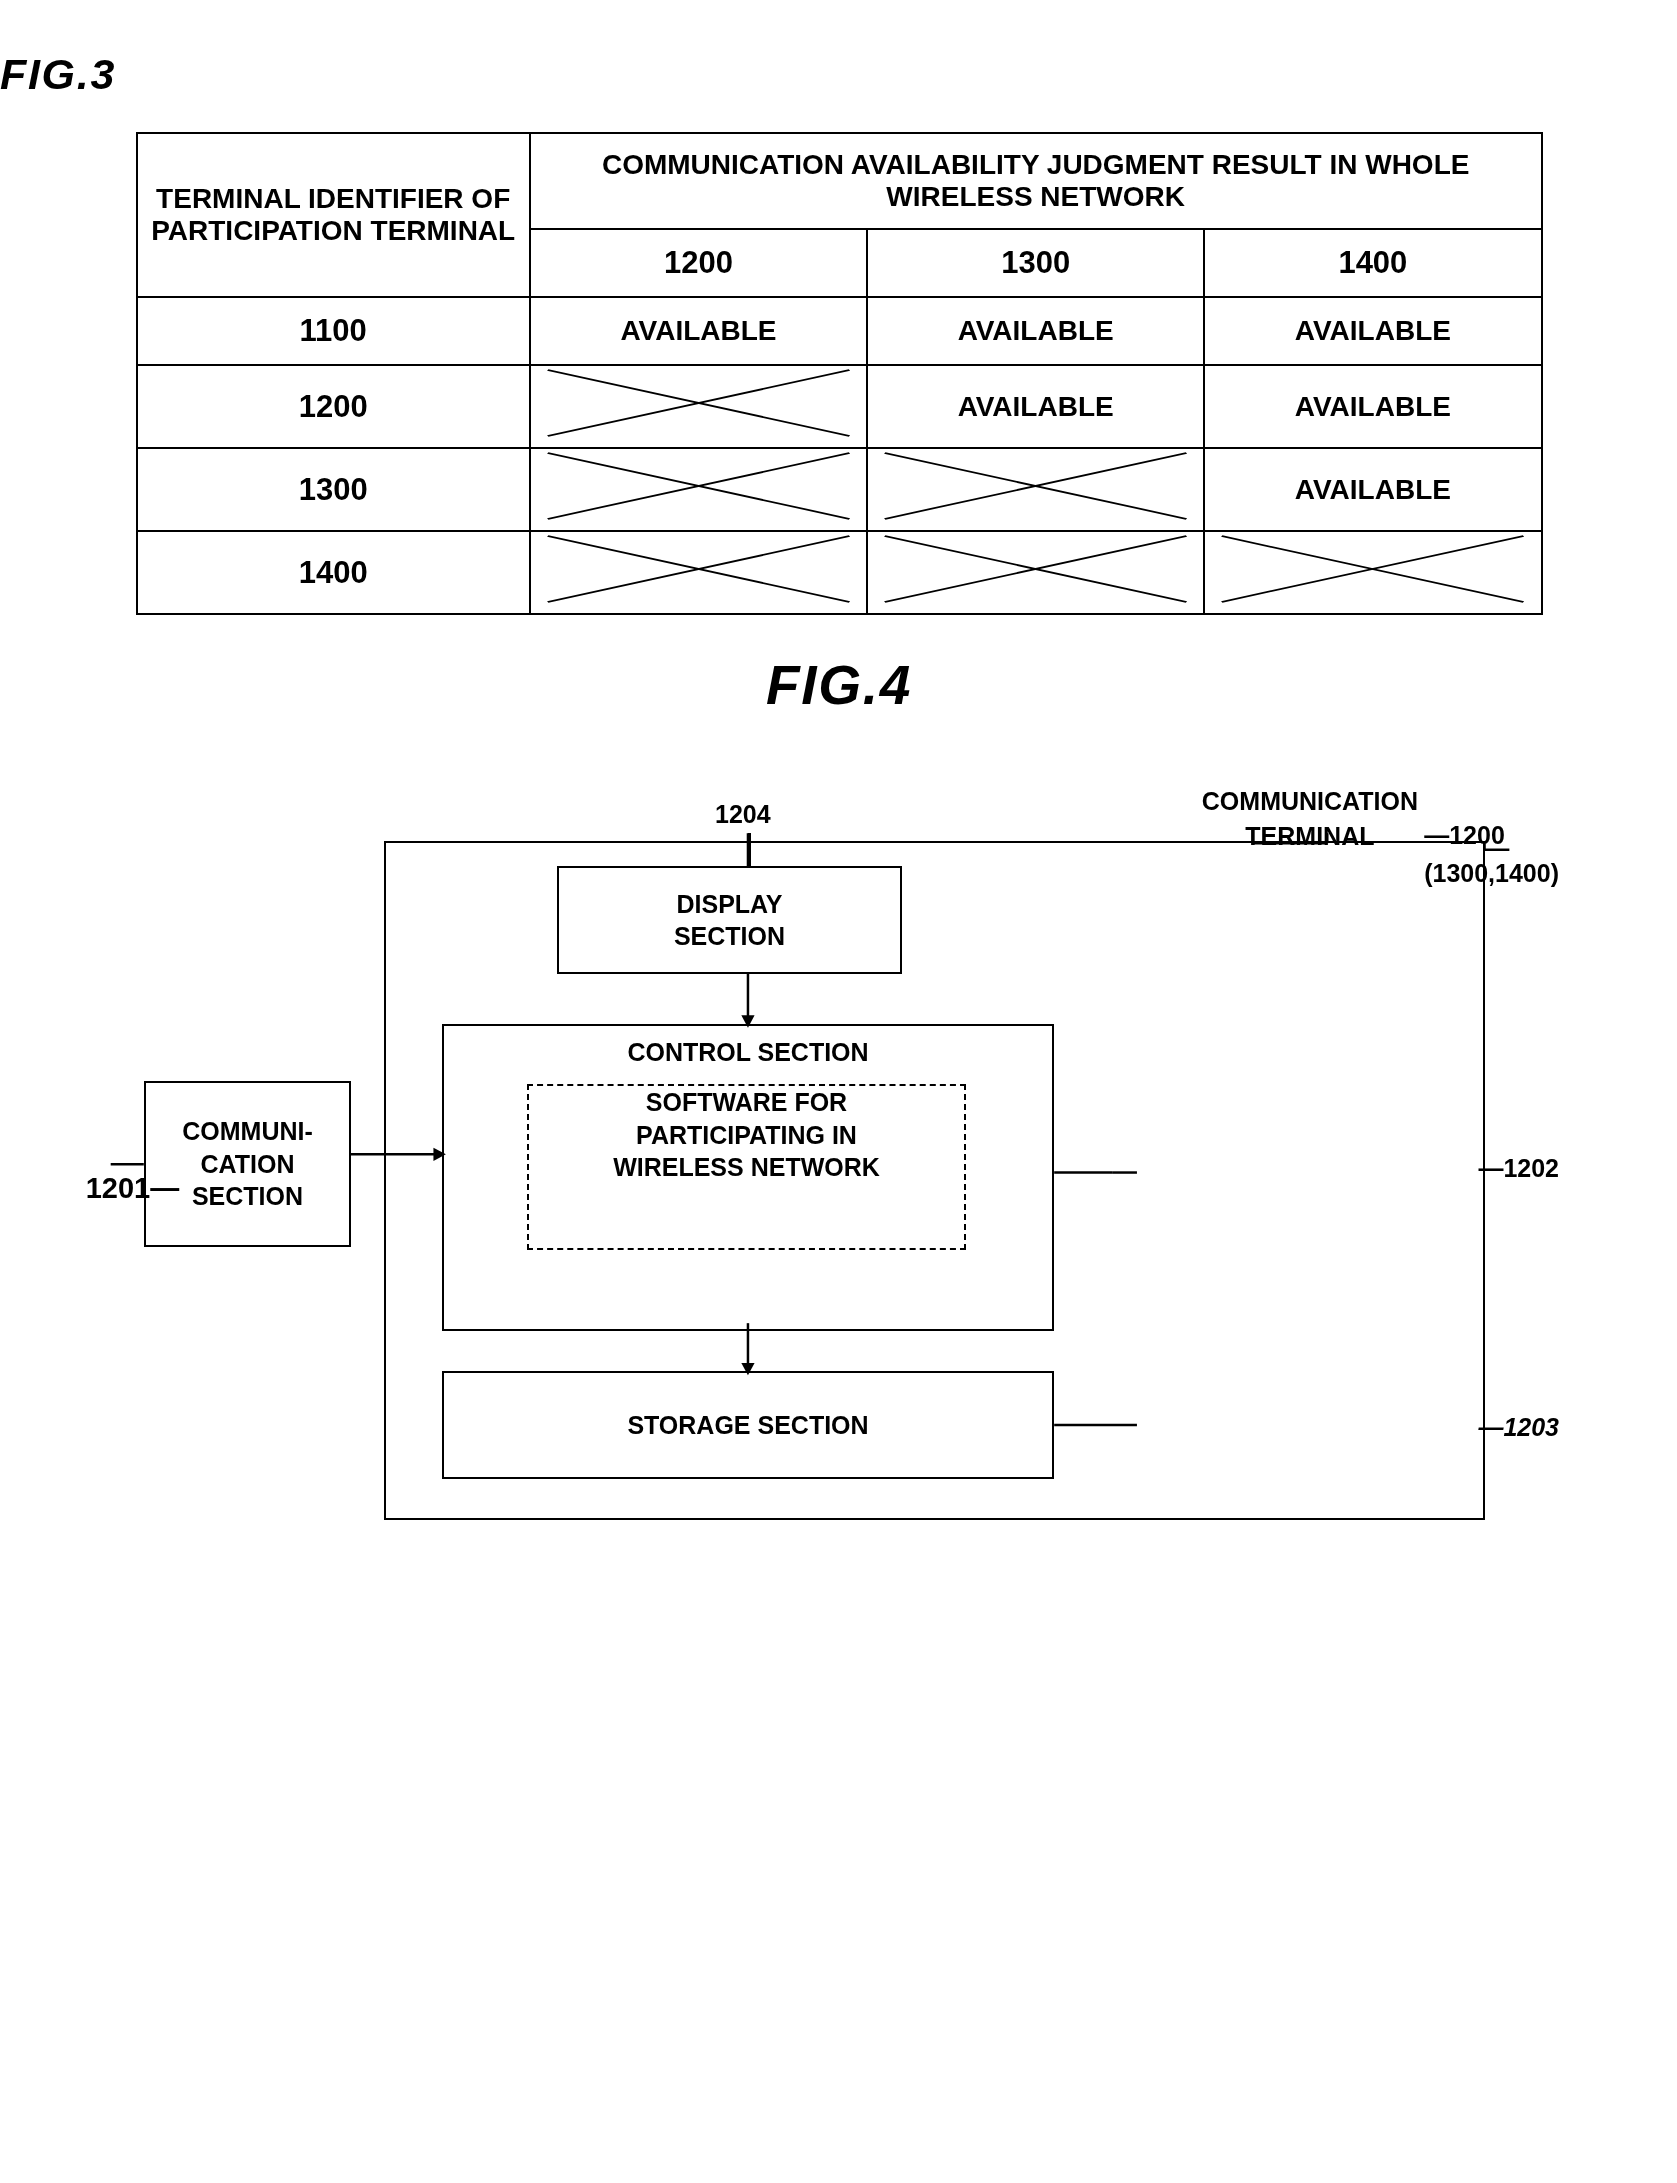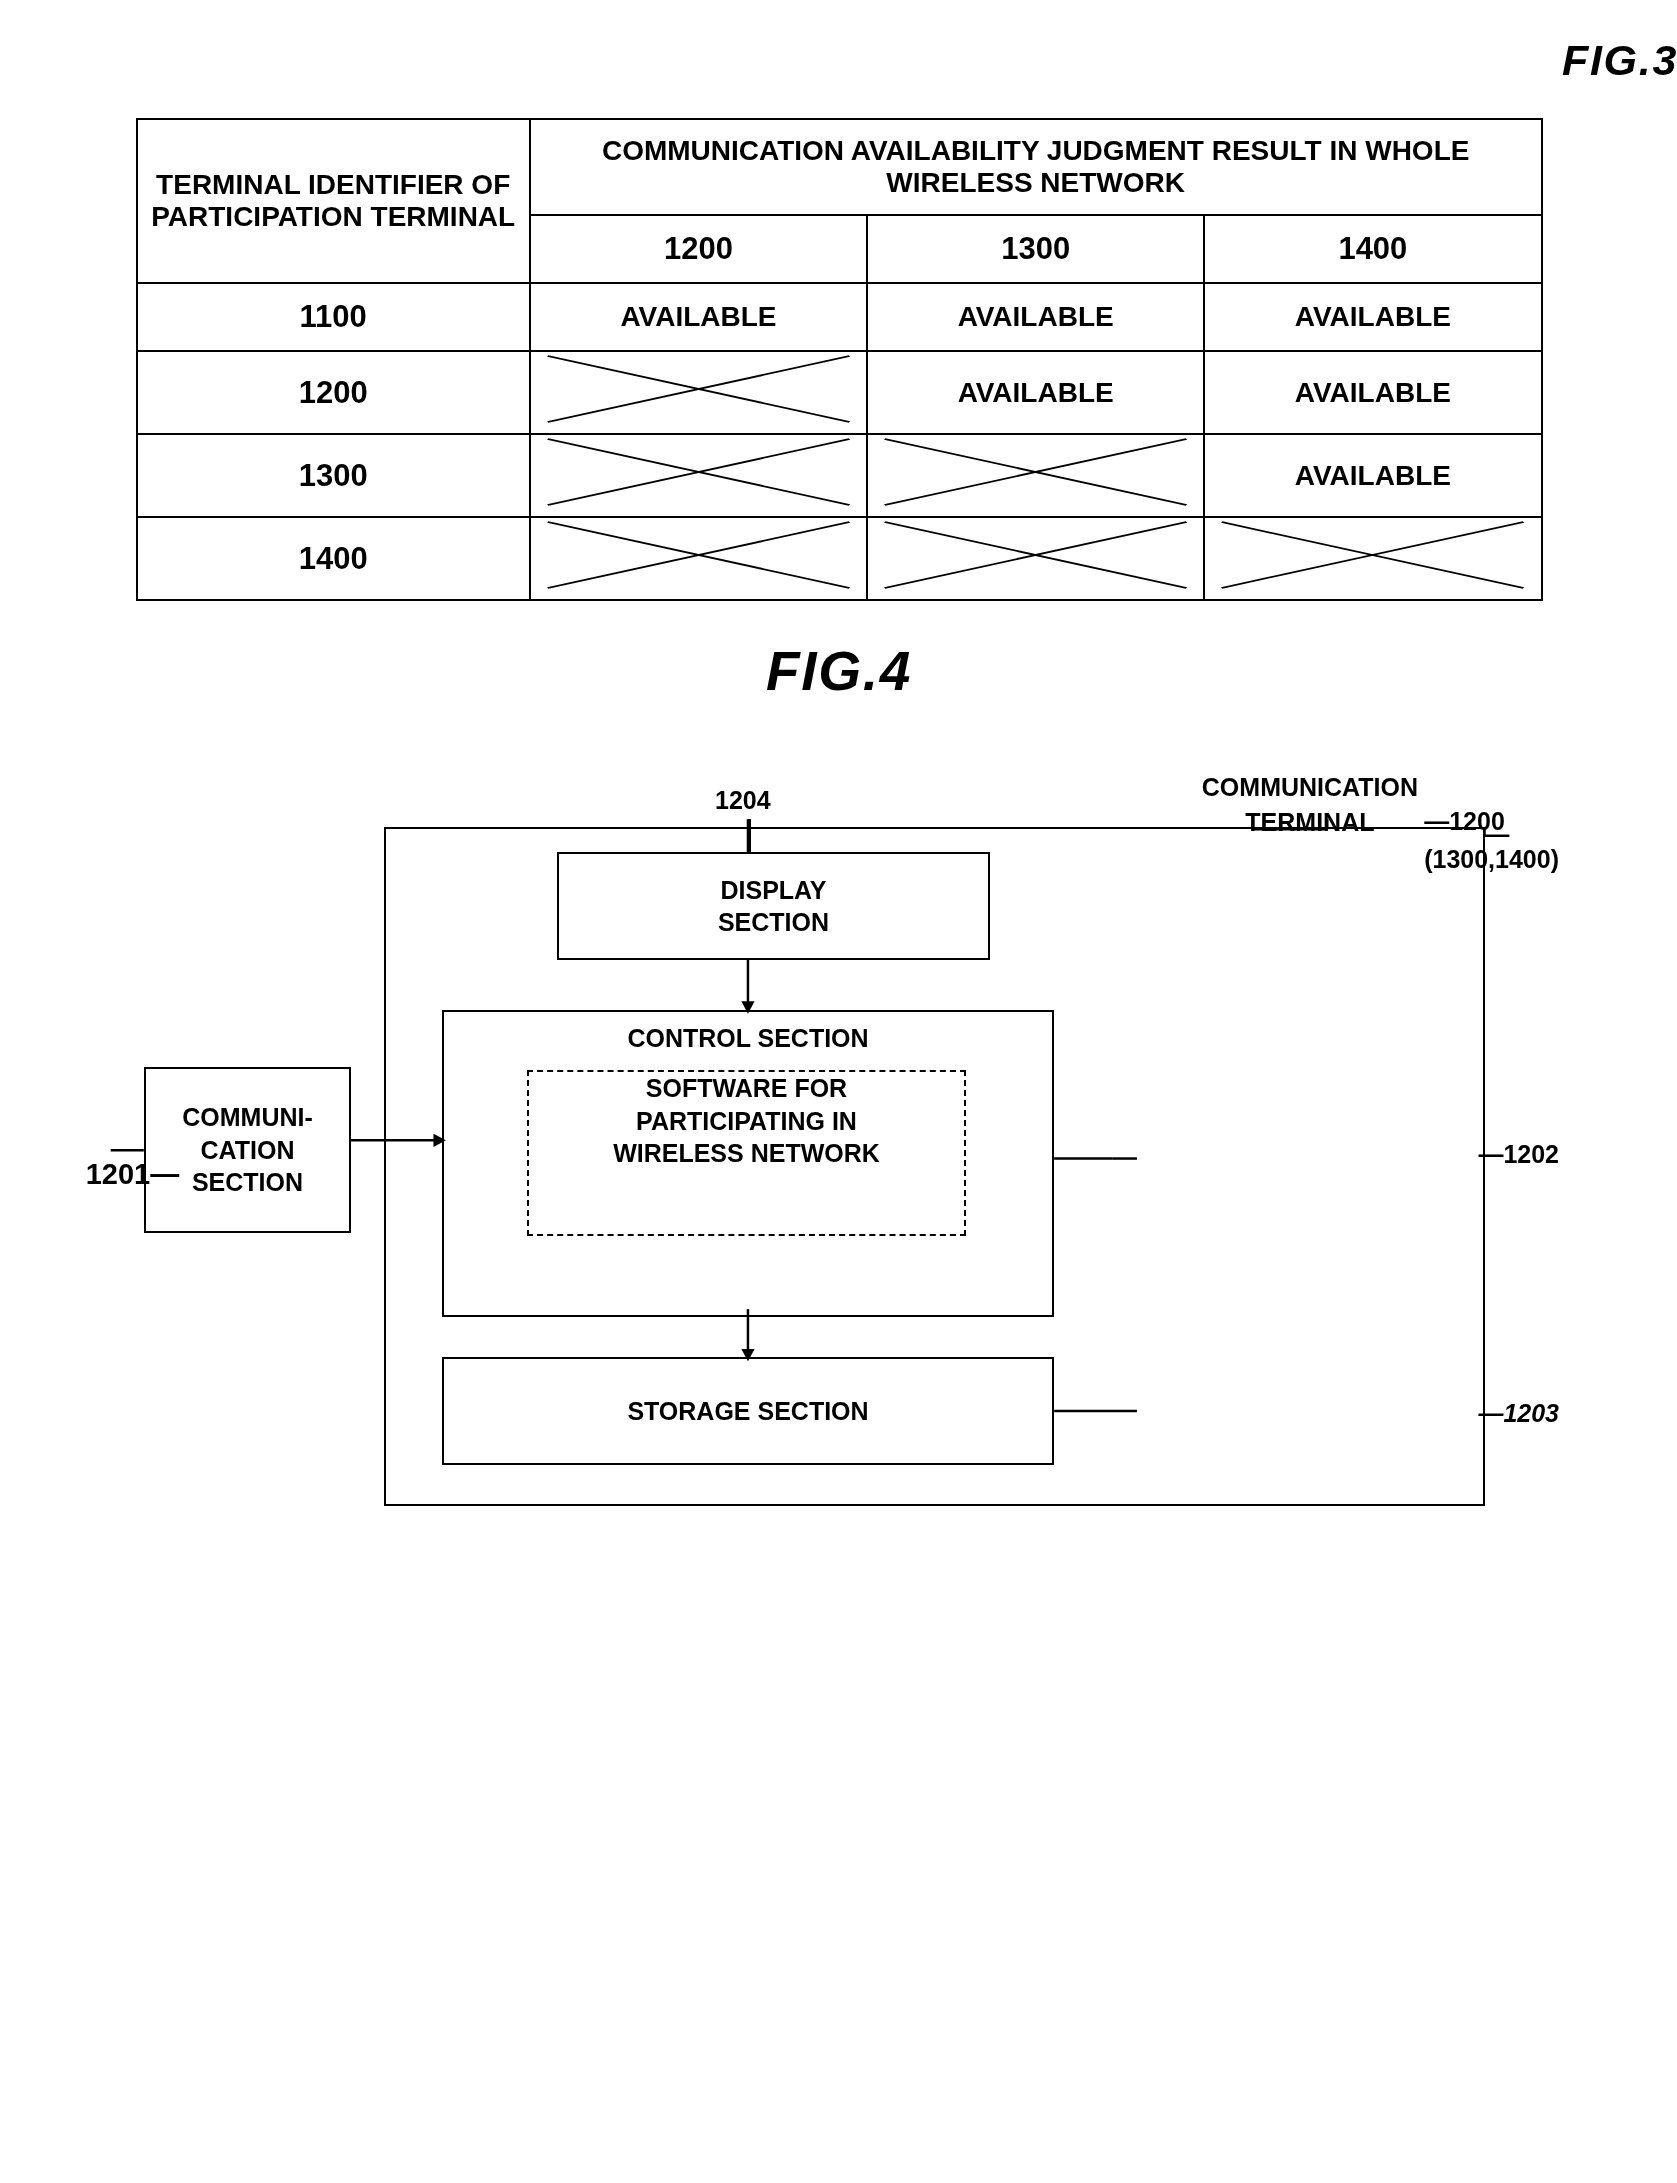--- a/index.html
+++ b/index.html
@@ -8,25 +8,25 @@
       background: #ffffff;
       font-family: Arial, sans-serif;
       width: 1678px;
       min-height: 2183px;
       position: relative;
       overflow: hidden;
     }
 
     
     .fig3-title {
-      text-align: right;
+      text-align: left;
       font-size: 43px;
       font-weight: bold;
       font-style: italic;
-      padding-top: 36px;
+      padding-top: 50px;
       padding-bottom: 33px;
       letter-spacing: 1.7px;
     }
 
     .table-container {
       margin: 0 auto;
       width: 1407px;
     }
 
     table.fig3 {
@@ -116,21 +116,21 @@
       width: 2.5px;
       height: 33px;
       background: #000;
     }
 
     
     .display-box {
       position: absolute;
       top: 99px;
       left: 463px;
-      width: 433px;
+      width: 345px;
       height: 108px;
       border: 2.5px solid #000;
       display: flex;
       align-items: center;
       justify-content: center;
     }
 
     
     .control-outer {
       position: absolute;

